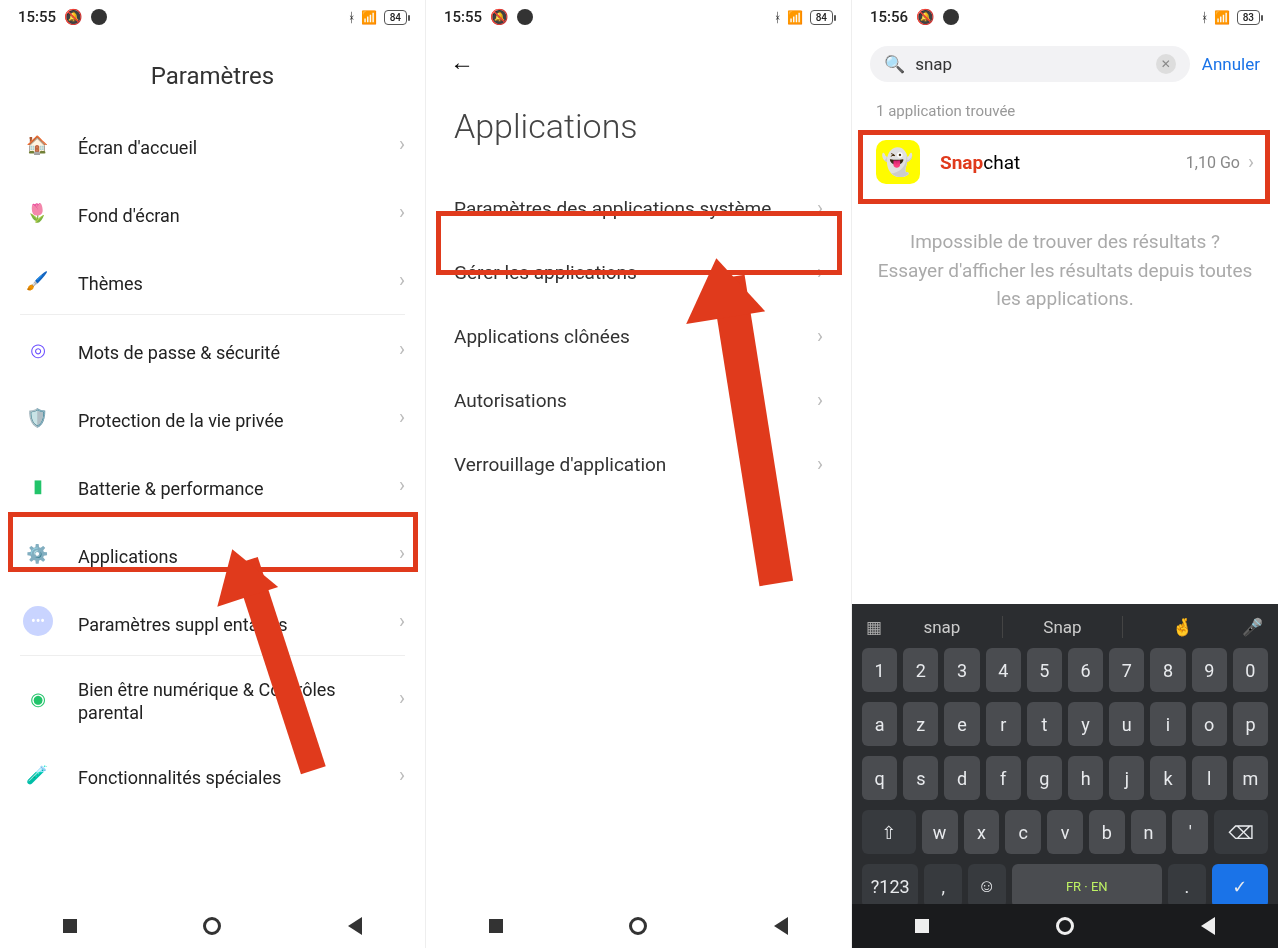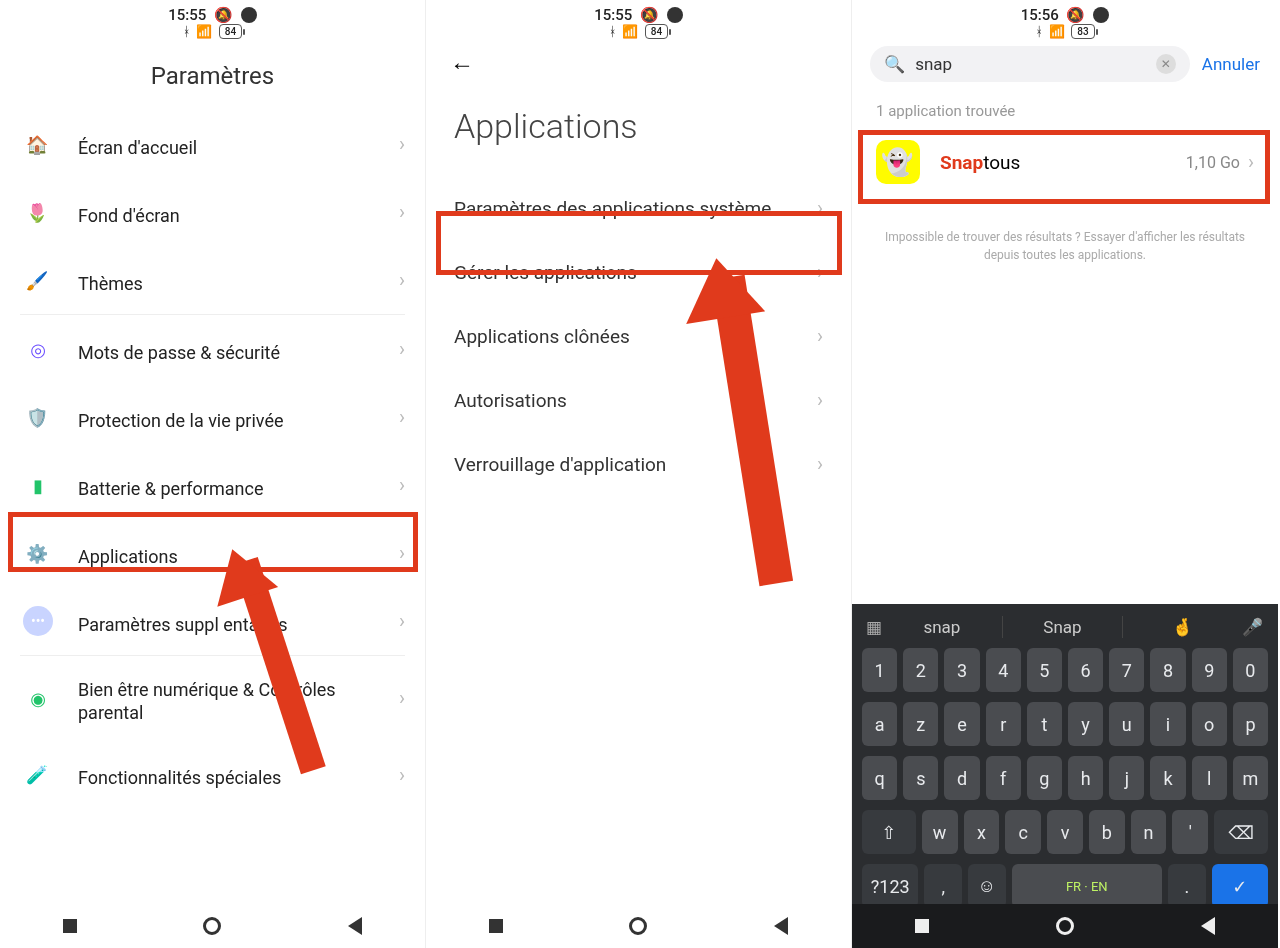--- a/index.html
+++ b/index.html
@@ -1,21 +1,21 @@
 <!DOCTYPE html>
 <html><head>
 <meta charset="utf-8">
 <style>
 * { margin:0; padding:0; box-sizing:border-box; font-family: -apple-system, Roboto, Arial, sans-serif; }
 body { background:#fff; width:1280px; height:948px; overflow:hidden; }
 .container { display:flex; width:1280px; height:948px; }
 .phone { width:426px; height:948px; position:relative; background:#fff; border-right:1px solid #eee;}
 .phone:last-child{border-right:none;}
 
-.status-bar { display:flex; justify-content:space-between; align-items:center; padding:6px 18px; font-size:15px; font-weight:500; color:#222; height:34px;flex-direction:column;}
+.status-bar { display:flex; justify-content:space-between; align-items:center; padding:6px 18px; font-size:15px; font-weight:500; color:#222; height:34px;}
 .status-left { display:flex; align-items:center; gap:8px;}
 .status-right { display:flex; align-items:center; gap:6px; font-size:13px;}
 .bell-off{font-size:15px;}
 .spotify{width:16px;height:16px;background:#333;border-radius:50%;display:inline-block;}
 
 .title-settings { text-align:center; font-size:24px; font-weight:400; color:#333; padding:28px 0 20px;}
 .title-apps { font-size:34px; font-weight:300; color:#444; padding:30px 28px 30px;}
 .back-btn{font-size:24px;padding:14px 24px 0;display:inline-block;}
 
 .row { display:flex; align-items:center; padding:16px 20px 16px 20px; position:relative;}
@@ -48,21 +48,21 @@
 .search-box .mag{color:#999;margin-right:10px;font-size:17px;}
 .search-box .clear{width:20px;height:20px;background:#ddd;border-radius:50%;display:flex;align-items:center;justify-content:center;font-size:12px;color:#888;}
 .cancel-link{color:#1a73e8;font-size:17px;}
 .res-count{color:#999;font-size:15px;padding:8px 24px 4px;}
 .res-row{display:flex;align-items:center;padding:16px 24px;}
 .app-ico{width:44px;height:44px;background:#fffc00;border-radius:10px;display:flex;align-items:center;justify-content:center;font-size:26px;margin-right:20px;}
 .app-name{flex:1;font-size:19px;}
 .app-name .match{color:#e03a1c;font-weight:700;}
 .app-size{color:#888;font-size:16px;margin-right:8px;}
 
-.no-res{text-align:center;color:#aaa;font-size:12px;line-height:1.5;padding:28px 24px 4px;}
+.no-res{text-align:center;color:#aaa;font-size:19px;line-height:1.5;padding:28px 24px 4px;}
 .show-all{text-align:center;color:#1a73e8;font-size:15px;padding:6px;}
 
 
 .kbd{position:absolute;bottom:34px;left:0;right:0;background:#2b2d30;color:#e8eaed;padding:8px 6px 6px;}
 .kbd-sug{display:flex;align-items:center;gap:12px;padding:4px 8px 10px;font-size:17px;}
 .kbd-sug .sug{flex:1;text-align:center;color:#ccc;}
 .kbd-sug .sep{width:1px;height:22px;background:#444;}
 .kbd-sug .grid-ic,.kbd-sug .mic-ic{color:#aaa;}
 .kbd-rows{display:flex;flex-direction:column;gap:10px;padding:0 4px;}
 .krow{display:flex;gap:6px;}
@@ -250,21 +250,21 @@
       <span class="clear">✕</span>
     </div>
     <span class="cancel-link">Annuler</span>
   </div>
 
   <div class="res-count">1 application trouvée</div>
 
   <div class="res-row">
     <div class="app-ico">👻</div>
     <div class="app-name">
-      <span class="match">Snap</span><span>tous</span>
+      <span class="match">Snap</span><span>chat</span>
     </div>
     <span class="app-size">1,10 Go</span>
     <span class="chev">›</span>
   </div>
 
   <div class="hl-box" style="left:6px;top:130px;width:412px;height:74px;"></div>
 
   <div class="no-res">Impossible de trouver des résultats ? Essayer d'afficher les résultats depuis toutes les applications.</div>
 
   <div class="kbd">

